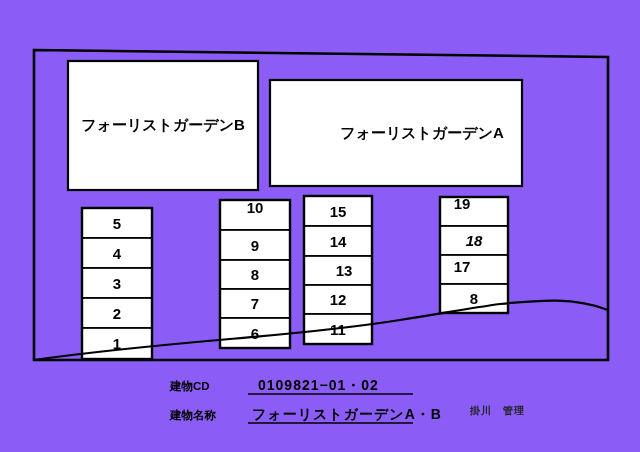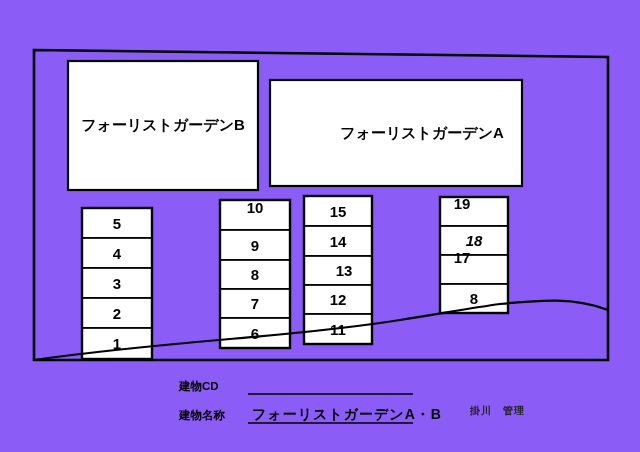--- a/index.html
+++ b/index.html
@@ -77,21 +77,20 @@
   .caption-row {
     position: absolute;
     display: flex;
     align-items: baseline;
     color: #000000;
   }
   .caption-key {
     font-size: 11.5px;
     font-weight: bold;
     white-space: nowrap;
-    margin-left: 9px;
   }
   .caption-val {
     font-size: 14px;
     font-weight: bold;
     white-space: nowrap;
     letter-spacing: 1px;
   }
   .footer-note {
     position: absolute;
     font-size: 10px;
@@ -211,30 +210,33 @@
   <div class="stall-label" style="left:304px; top:314px; width:68px; height:30px;">
     <span>11</span>
     </div>
 
   <div class="stall-label" style="left:440px; top:189px; width:44px; height:29px;">
     <span>19</span>
     </div>
   <div class="stall-label" style="left:440px; top:226px; width:68px; height:29px;font-style:italic;">
     <span>18</span>
     </div>
-  <div class="stall-label" style="left:440px; top:243px; width:44px; height:29px;border-radius:10px;">
+  <div class="stall-label" style="left:440px; top:252px; width:44px; height:29px;border-radius:10px;">
     <span>17</span>
     </div>
   <div class="stall-label" style="left:440px; top:284px; width:68px; height:29px;">
     <span>8</span>
     </div>
 
   <div class="caption-row" style="left:170px; top:379px;">
     <span class="caption-key">建物CD</span>
   </div>
+  <div class="caption-row" style="left:258px; top:377px;">
+    <span class="caption-val">0109821−01・02</span>
+  </div>
 
   <div class="caption-row" style="left:170px; top:408px;">
     <span class="caption-key">建物名称</span>
   </div>
   <div class="caption-row" style="left:252px; top:406px;">
     <span class="caption-val">フォーリストガーデンA・B</span>
   </div>
 
   <div class="footer-note" style="left:470px; top:404px;">掛川　管理</div>
 

